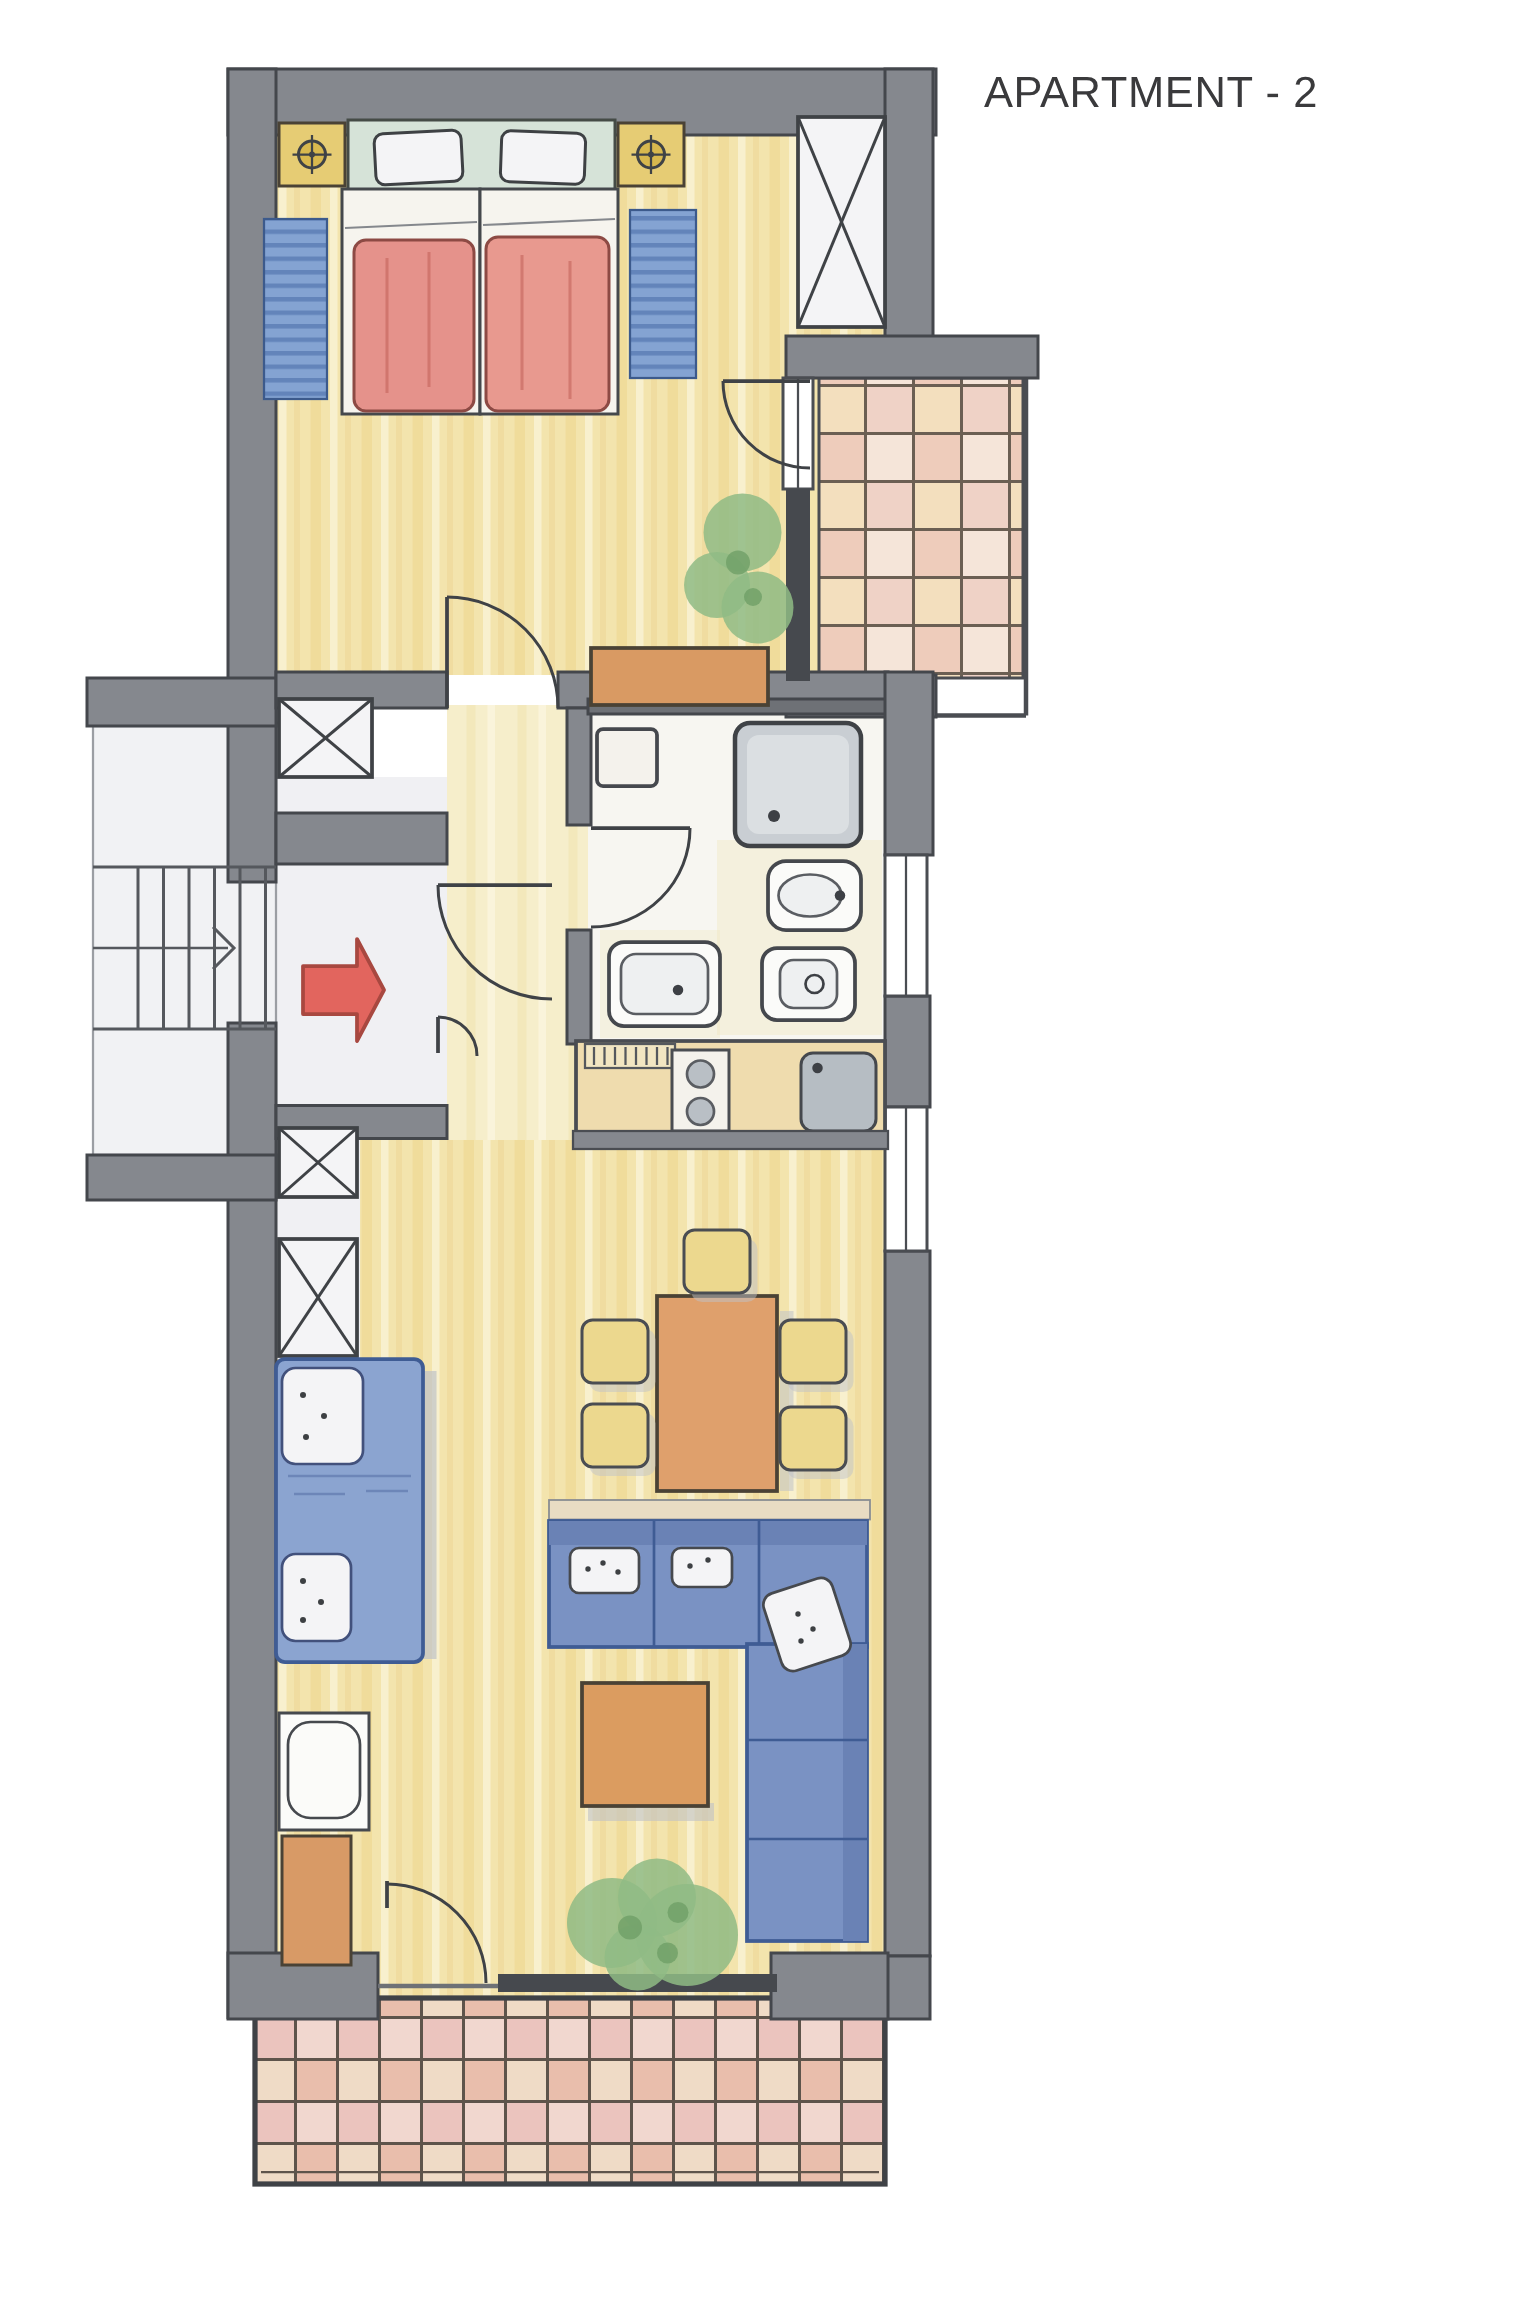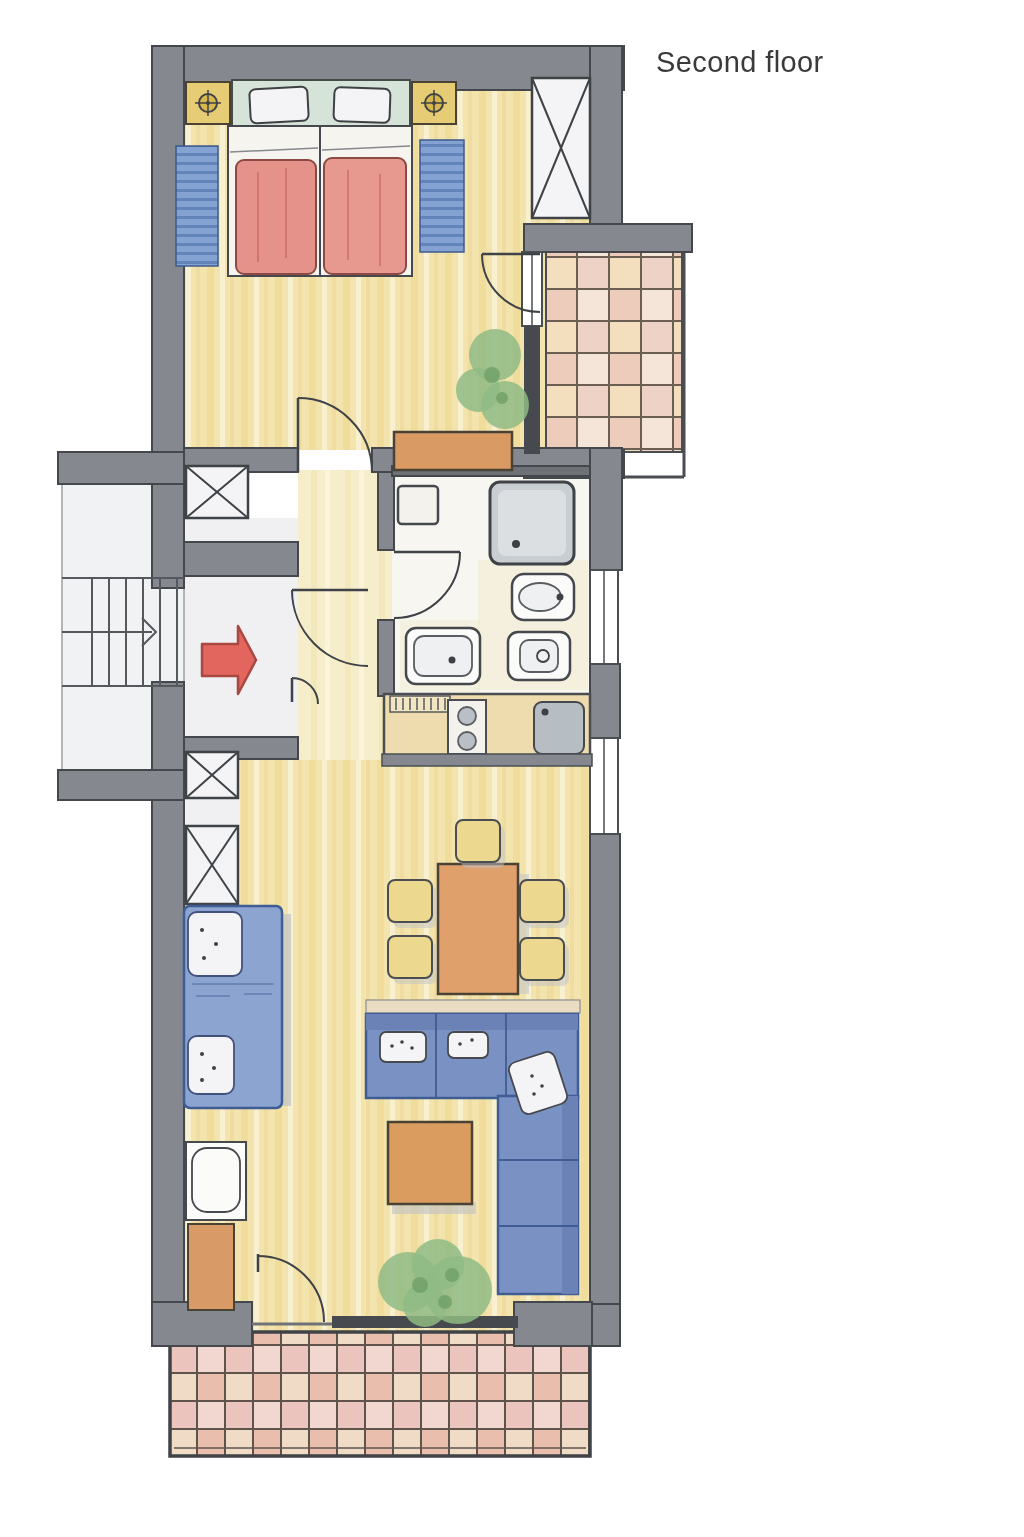--- a/index.html
+++ b/index.html
@@ -332,16 +332,16 @@
     <circle cx="425" cy="1305" r="22" opacity="0.85" fill="#8fbb85"></circle>
     <circle cx="420" cy="1285" r="8" opacity="0.8" fill="#6f9f66"></circle>
     <circle cx="452" cy="1275" r="7" opacity="0.8" fill="#6f9f66"></circle>
     <circle cx="445" cy="1302" r="7" opacity="0.8" fill="#6f9f66"></circle>
   </g>
 
   <polygon points="202,644 238,644 238,626 256,660 238,694 238,676 202,676" stroke="#a84840" stroke-width="2.5" stroke-linejoin="round" fill="#e2655e"></polygon>
 </svg>
 
 <div class="title-block">
-  <span>Second floor</span>
+  <span>APARTMENT - 2</span>
 </div>
 
 </div>
 
 </body></html>

